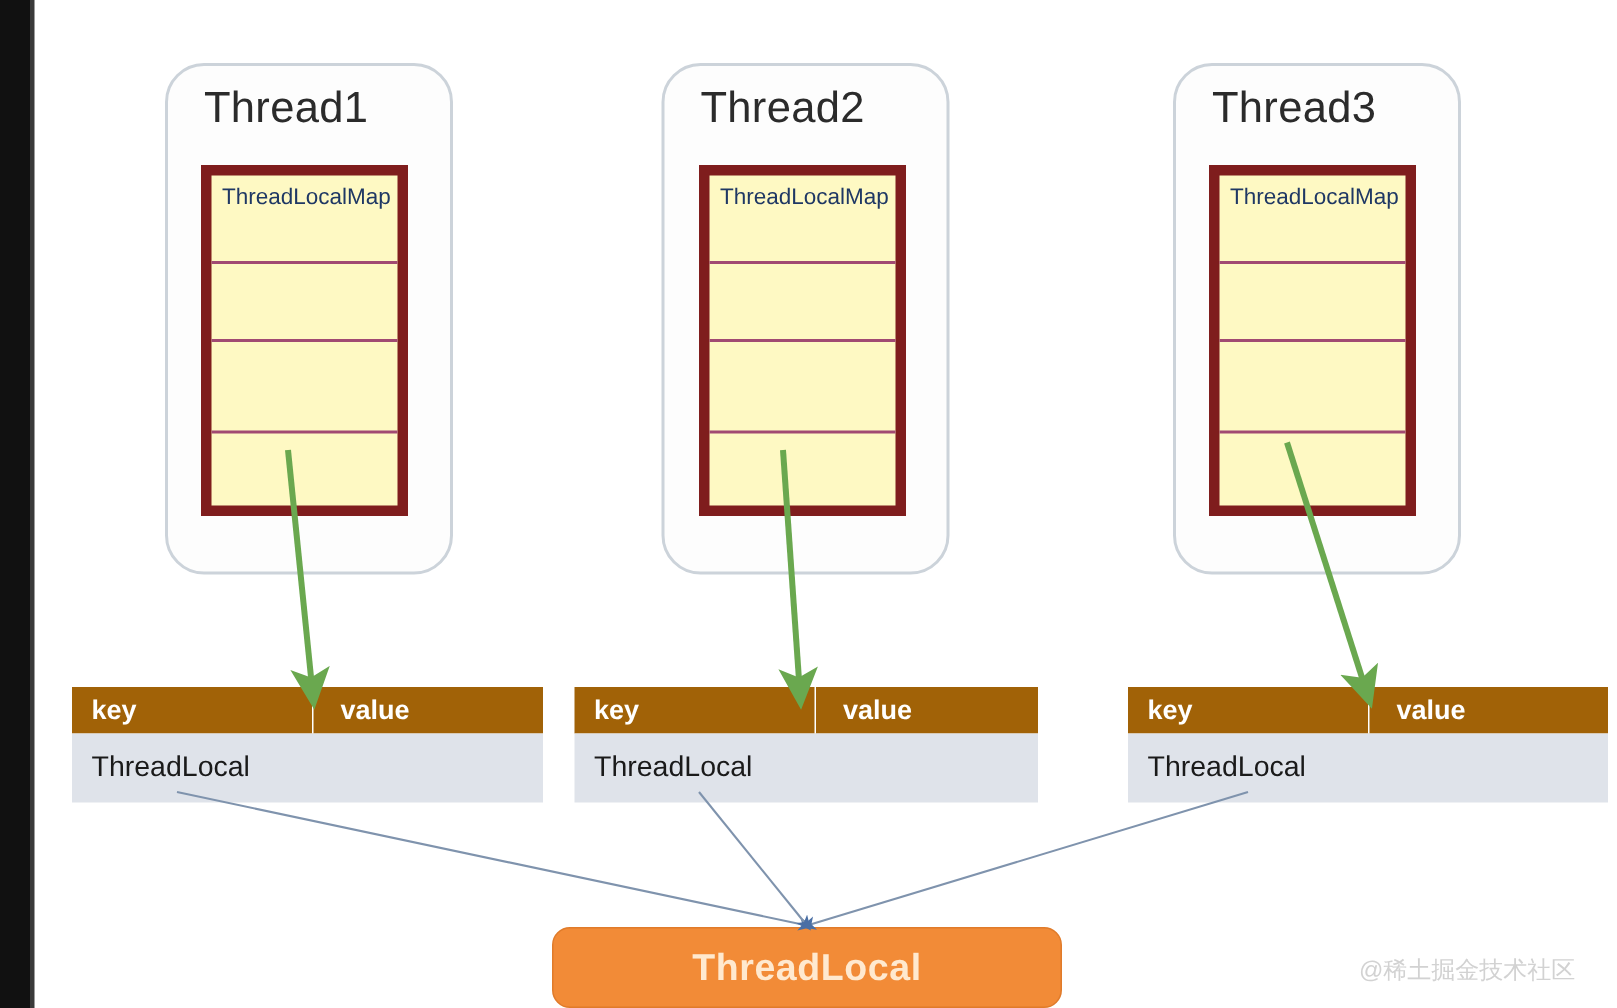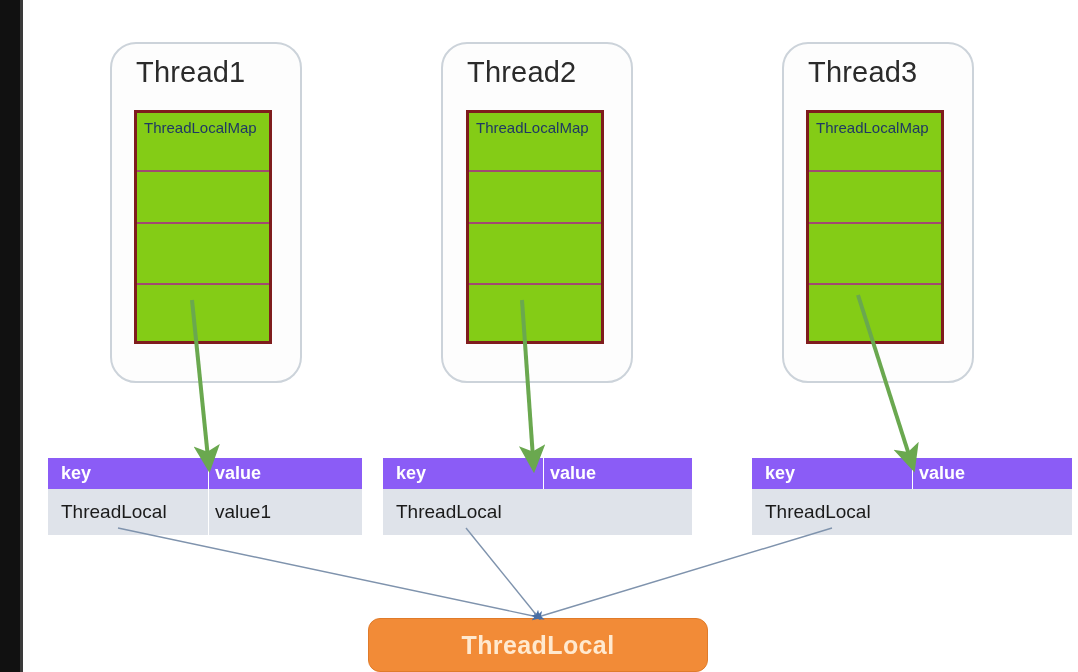--- a/index.html
+++ b/index.html
@@ -47,22 +47,22 @@
     left: 24px;
     top: 12px;
     font-size: 29px;
     color: #2b2b2b;
     letter-spacing: 0.2px;
     white-space: nowrap;
   }
   
   .map-box {
     position: absolute;
-    background: #84cc16;
-    border: 3px solid #7f1d1d;
+    background: #fef9c3;
+    border: 7px solid #7f1d1d;
     box-sizing: border-box;
   }
   .map-label {
     position: absolute;
     left: 7px;
     top: 6px;
     font-size: 15px;
     color: #1f3864;
     white-space: nowrap;
   }
@@ -73,41 +73,41 @@
     height: 2px;
     background: #a14a72;
   }
   
   .kv-table {
     position: absolute;
     box-sizing: border-box;
   }
   .kv-head {
     display: flex;
-    background: #8b5cf6;
+    background: #a16207;
     height: 31px;
   }
   .kv-body {
     display: flex;
     background: #dfe3ea;
     height: 46px;
   }
   .kv-cell-key {
     width: 160px;
     box-sizing: border-box;
     display: flex;
     align-items: center;
     padding-left: 13px;
   }
   .kv-cell-val {
     flex: 1;
     box-sizing: border-box;
     display: flex;
     align-items: center;
-    padding-left: 6px;
+    padding-left: 18px;
     border-left: 1px solid #ffffff;
   }
   .kv-head .kv-cell-key,
   .kv-head .kv-cell-val {
     color: #ffffff;
     font-size: 18px;
     font-weight: bold;
   }
   .kv-body .kv-cell-key,
   .kv-body .kv-cell-val {
@@ -186,21 +186,20 @@
       <div class="map-divider" style="top: 170px;"></div>
     </div>
 
   <div class="kv-table" id="tbl0" style="left: 48px; top: 458px; width: 314px; height: 77px;">
     <div class="kv-head">
       <div class="kv-cell-key">key</div>
       <div class="kv-cell-val">value</div>
     </div>
     <div class="kv-body">
       <div class="kv-cell-key">ThreadLocal</div>
-      <div class="kv-cell-val">value1</div>
     </div>
   </div>
 
   <div class="kv-table" id="tbl1" style="left: 383px; top: 458px; width: 309px; height: 77px;">
     <div class="kv-head">
       <div class="kv-cell-key">key</div>
       <div class="kv-cell-val">value</div>
     </div>
     <div class="kv-body">
       <div class="kv-cell-key">ThreadLocal</div>
@@ -235,13 +234,14 @@
         <line x1="522" y1="300" x2="533" y2="458" stroke="#6aa84f" stroke-width="4" marker-end="url(#greenhead)"></line>
         <line x1="858" y1="295" x2="910" y2="458" stroke="#6aa84f" stroke-width="4" marker-end="url(#greenhead)"></line>
       </g>
     <g id="link-lines">
         <line x1="118" y1="528" x2="538" y2="617" stroke="#7f93ad" stroke-width="1.4" marker-end="url(#bluehead)"></line>
         <line x1="466" y1="528" x2="538" y2="617" stroke="#7f93ad" stroke-width="1.4" marker-end="url(#bluehead)"></line>
         <line x1="832" y1="528" x2="538" y2="617" stroke="#7f93ad" stroke-width="1.4" marker-end="url(#bluehead)"></line>
       </g>
   </svg>
 
+  <div class="watermark" style="left:906px; top:637px;">@稀土掘金技术社区</div>
 </div>
 
 </body></html>

